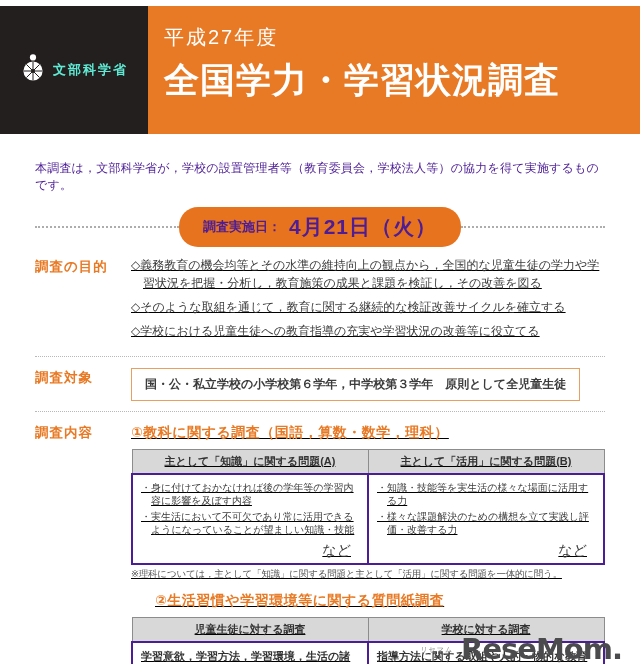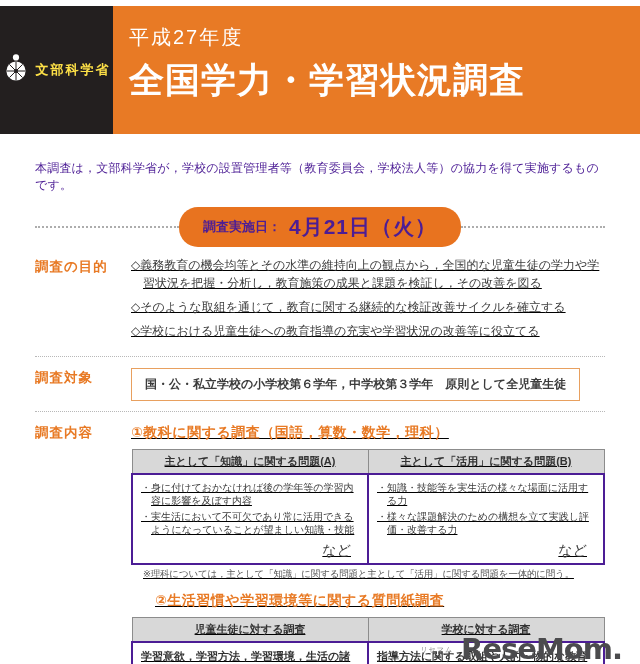--- a/index.html
+++ b/index.html
@@ -2,21 +2,21 @@
 <html lang="ja"><head>
 <meta charset="utf-8">
 <style>
   * { margin:0; padding:0; box-sizing:border-box; }
   html,body { background:#fff; }
   body { font-family:"Liberation Sans","DejaVu Sans",sans-serif; }
   .page { position:relative; width:640px; height:664px; background:#fff; overflow:hidden; }
 
   
   .header { display:flex; margin-top:6px; height:128px; }
-  .logo-block { width:113px; background:#231f1f; color:#fde047; display:flex; align-items:center; justify-content:center; gap:7px; flex-shrink:0; }
+  .logo-block { width:148px; background:#231f1f; color:#5eead4; display:flex; align-items:center; justify-content:center; gap:7px; flex-shrink:0; }
   .ministry-name { font-size:13px; font-weight:bold; letter-spacing:2px; }
   .title-block { flex:1; background:#e87a25; color:#fff; padding:18px 0 0 16px; }
   .fiscal-year { font-size:20px; letter-spacing:2px; margin-bottom:6px; }
   .main-title { font-size:35px; font-weight:bold; letter-spacing:1px; }
 
   
   .intro { margin:26px 35px 0; font-size:12px; color:#4c1d95; letter-spacing:0.2px; }
 
   
   .schedule-row { display:flex; align-items:center; margin:14px 35px 0; height:38px; }
@@ -38,21 +38,21 @@
 
   .sub-heading { color:#e87a25; font-weight:bold; font-size:14px; margin:2px 0 7px; letter-spacing:0.5px; }
   .sub-heading.second { margin-top:11px;margin-left:24px; }
 
   table.survey-table { width:100%; border-collapse:collapse; table-layout:fixed; }
   .survey-table th { background:#d8d8d8; border:1px solid #8c8c8c; font-size:11px; font-weight:bold; color:#333; padding:4px 2px; text-align:center; width:50%; }
   .survey-table td { border:2px solid #4c1d95; padding:6px 8px 4px; vertical-align:top; font-size:10px; color:#3c3c3c; line-height:1.3; }
   .cell-item { padding-left:1em; text-indent:-1em; margin-bottom:3px; }
   .cell-note { text-align:right; font-size:14px; padding:2px 8px 0 0; }
   .cell-title { font-weight:bold; font-size:11px; line-height:1.3; margin-bottom:4px; color:#333; }
-  .footnote { font-size:9.5px; color:#555; margin:3px 12px 0; letter-spacing:-0.2px; }
+  .footnote { font-size:9.5px; color:#555; margin:3px 0 0; letter-spacing:-0.2px; }
 
   
   .watermark { position:absolute; right:18px; bottom:0; display:flex; flex-direction:row; align-items:center; line-height:1; }
   .watermark-ruby { font-size:7px; color:#8a8a8a; letter-spacing:1px; margin:0 8px 1px 0; }
   .watermark-text { font-family:"DejaVu Sans",sans-serif; font-size:29px; font-weight:bold; color:#4b4b4d; letter-spacing:-1px; }
 </style>
 </head>
 <body>
 
 <div class="page">

